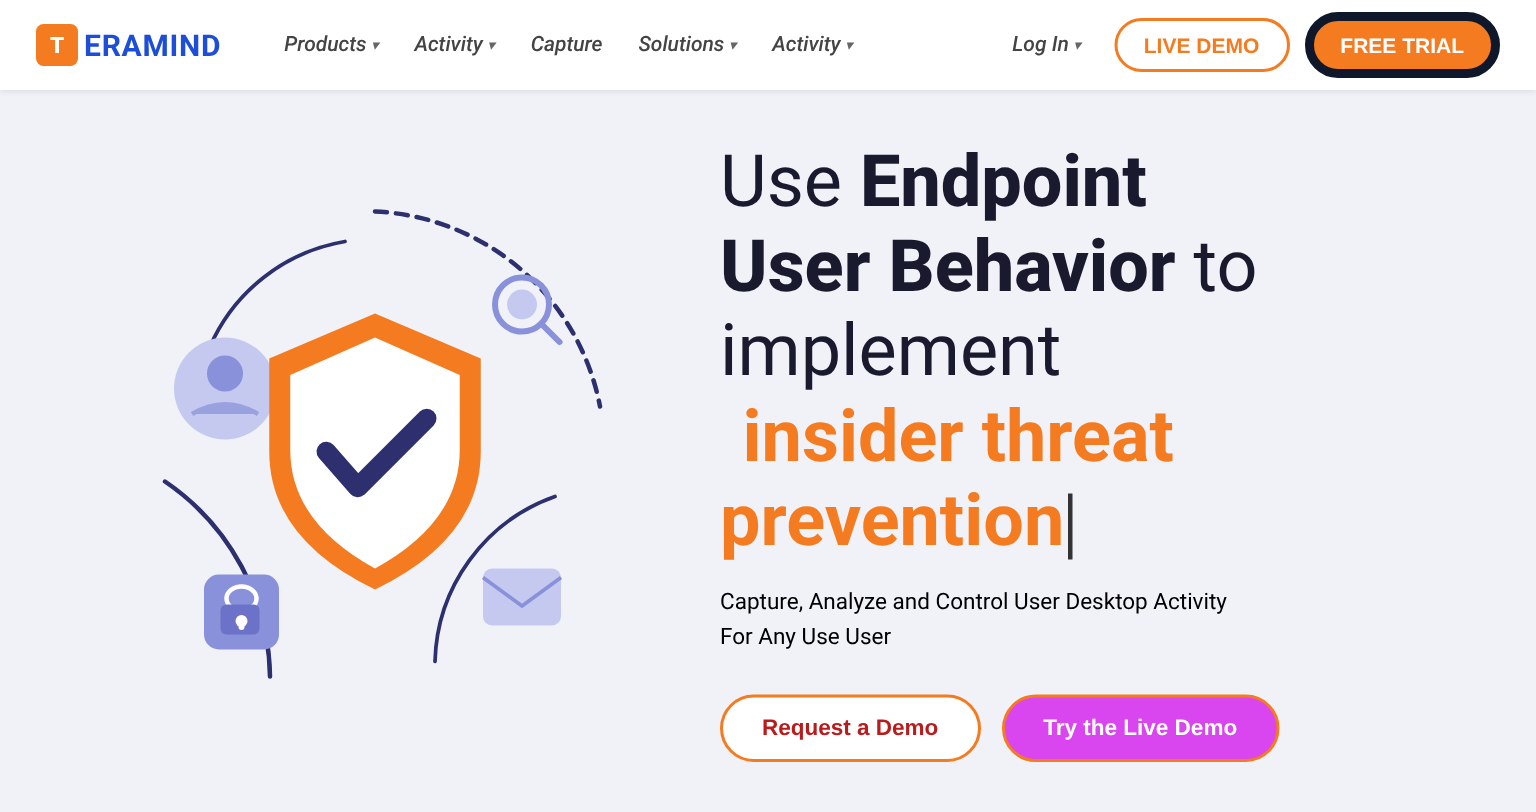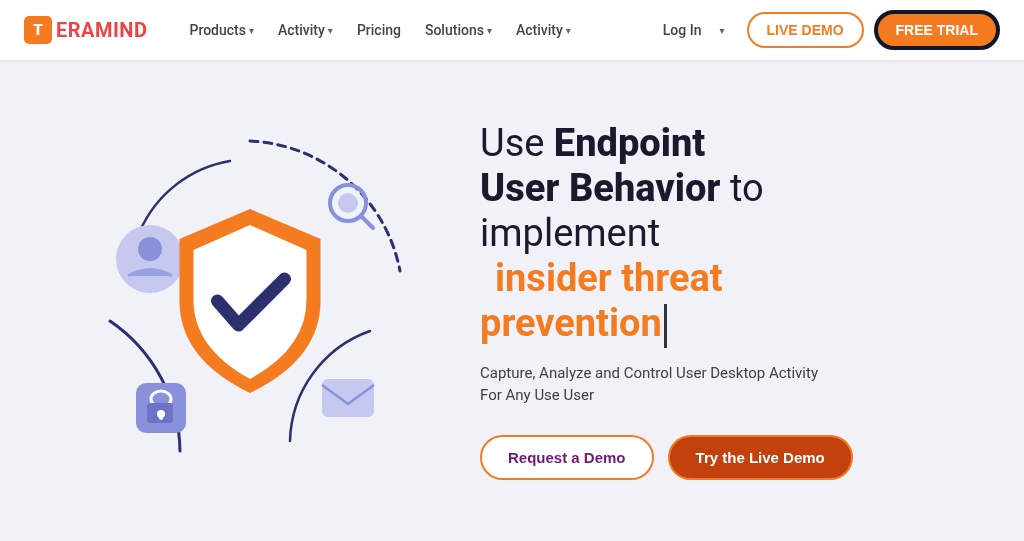--- a/index.html
+++ b/index.html
@@ -37,54 +37,55 @@
       display: flex;
       align-items: center;
       justify-content: center;
       color: white;
       font-weight: 900;
       font-size: 15px;
     }
     .logo-text {
       font-size: 20px;
       font-weight: 700;
-      color: #ef4444;
+      color: #1d4ed8;
       letter-spacing: 0.5px;
     }
     .nav-links {
       display: flex;
       align-items: center;
       gap: 4px;
       flex: 1;
     }
     .nav-item {
       display: flex;
       align-items: center;
       gap: 3px;
       padding: 6px 10px;
       color: #444;
       font-size: 14px;
       font-weight: 500;
       cursor: pointer;
       border-radius: 4px;
       white-space: nowrap;
+      font-style: italic;
     }
     .nav-chevron {
       font-size: 10px;
       color: #666;
     }
     .nav-actions {
       display: flex;
       align-items: center;
       gap: 10px;
     }
     .btn-login {
       display: flex;
       align-items: center;
-      gap: 18px;
+      gap: 3px;
       padding: 6px 12px;
       color: #444;
       font-size: 14px;
       font-weight: 500;
       cursor: pointer;
       border-radius: 4px;
     }
     .btn-live-demo {
       padding: 8px 18px;
       border: 2px solid #F47B20;
@@ -92,21 +93,21 @@
       color: #F47B20;
       border-radius: 50px;
       font-size: 14px;
       font-weight: 600;
       cursor: pointer;
     }
     .btn-free-trial {
       padding: 8px 18px;
       background: #F47B20;
       color: white;
-      border: 4px solid #0f172a;
+      border: 6px solid #0f172a;
       border-radius: 50px;
       font-size: 14px;
       font-weight: 700;
       cursor: pointer;
     }
 
     
     .hero {
       display: flex;
       align-items: center;
@@ -131,21 +132,21 @@
       left: 50%;
       transform: translate(-50%, -50%);
     }
 
     
     .hero-text {
       flex: 1;
       padding-left: 20px;
     }
     .hero-heading {
-      font-size: 38px;
+      font-size: 48px;
       line-height: 1.18;
       color: #1a1a2e;
       font-weight: 400;
       margin-bottom: 14px;
     }
     .hero-heading strong {
       font-weight: 800;
     }
     .hero-heading .orange {
       color: #F47B20;
@@ -155,42 +156,42 @@
     .hero-heading .cursor {
       display: inline-block;
       width: 3px;
       height: 44px;
       background: #333;
       vertical-align: middle;
       margin-left: 2px;
     }
     .hero-sub {
       font-size: 15px;
-      color: #404040;
+      color: #000000;
       margin-bottom: 28px;
       line-height: 1.5;
     }
     .hero-buttons {
       display: flex;
       gap: 14px;
       align-items: center;
     }
     .btn-request-demo {
       padding: 12px 26px;
       border: 2px solid #F47B20;
       background: white;
-      color: #701a75;
+      color: #b91c1c;
       border-radius: 50px;
       font-size: 15px;
       font-weight: 700;
       cursor: pointer;
     }
     .btn-try-demo {
       padding: 12px 26px;
-      background: #c2410c;
+      background: #d946ef;
       color: white;
       border: 2px solid #F47B20;
       border-radius: 50px;
       font-size: 15px;
       font-weight: 700;
       cursor: pointer;
     }
   </style>
 </head>
 <body>
@@ -206,21 +207,21 @@
   <div class="nav-links">
     <div class="nav-item">
       <span>Products</span>
       <span class="nav-chevron">▾</span>
     </div>
     <div class="nav-item">
       <span>Activity</span>
       <span class="nav-chevron">▾</span>
     </div>
     <div class="nav-item">
-      <span>Pricing</span>
+      <span>Capture</span>
     </div>
     <div class="nav-item">
       <span>Solutions</span>
       <span class="nav-chevron">▾</span>
     </div>
     <div class="nav-item">
       <span>Activity</span>
       <span class="nav-chevron">▾</span>
     </div>
   </div>

